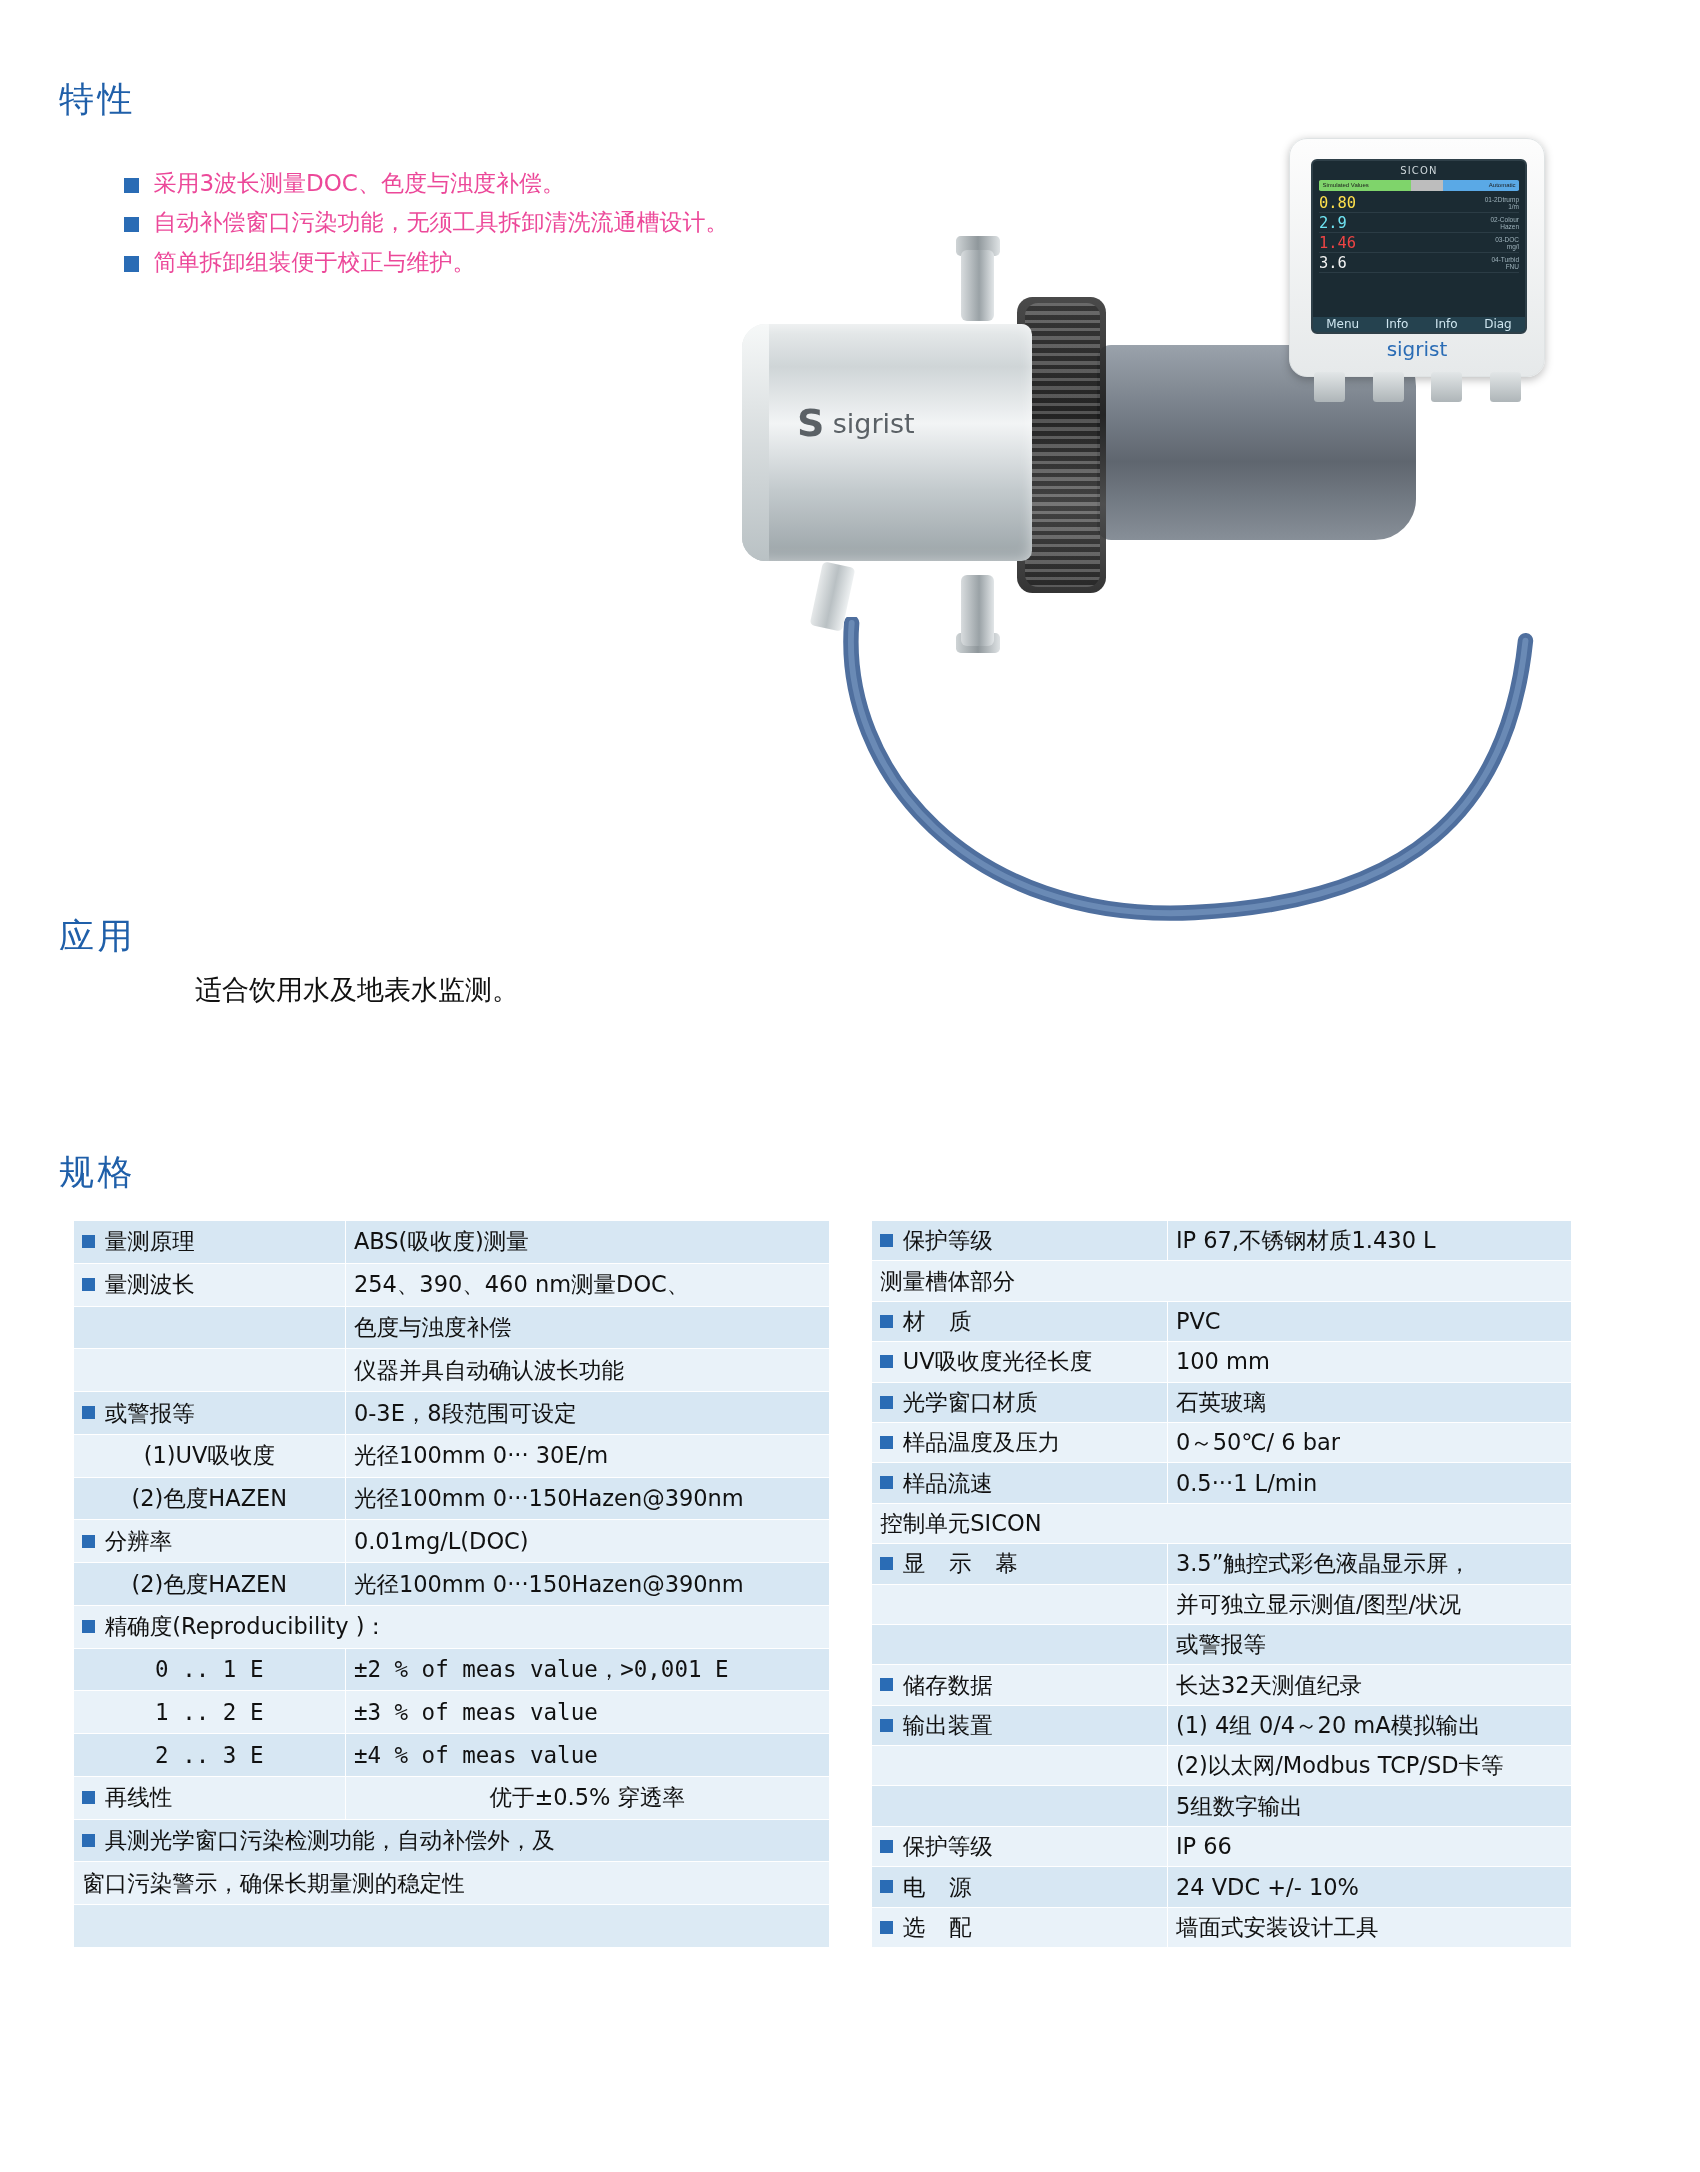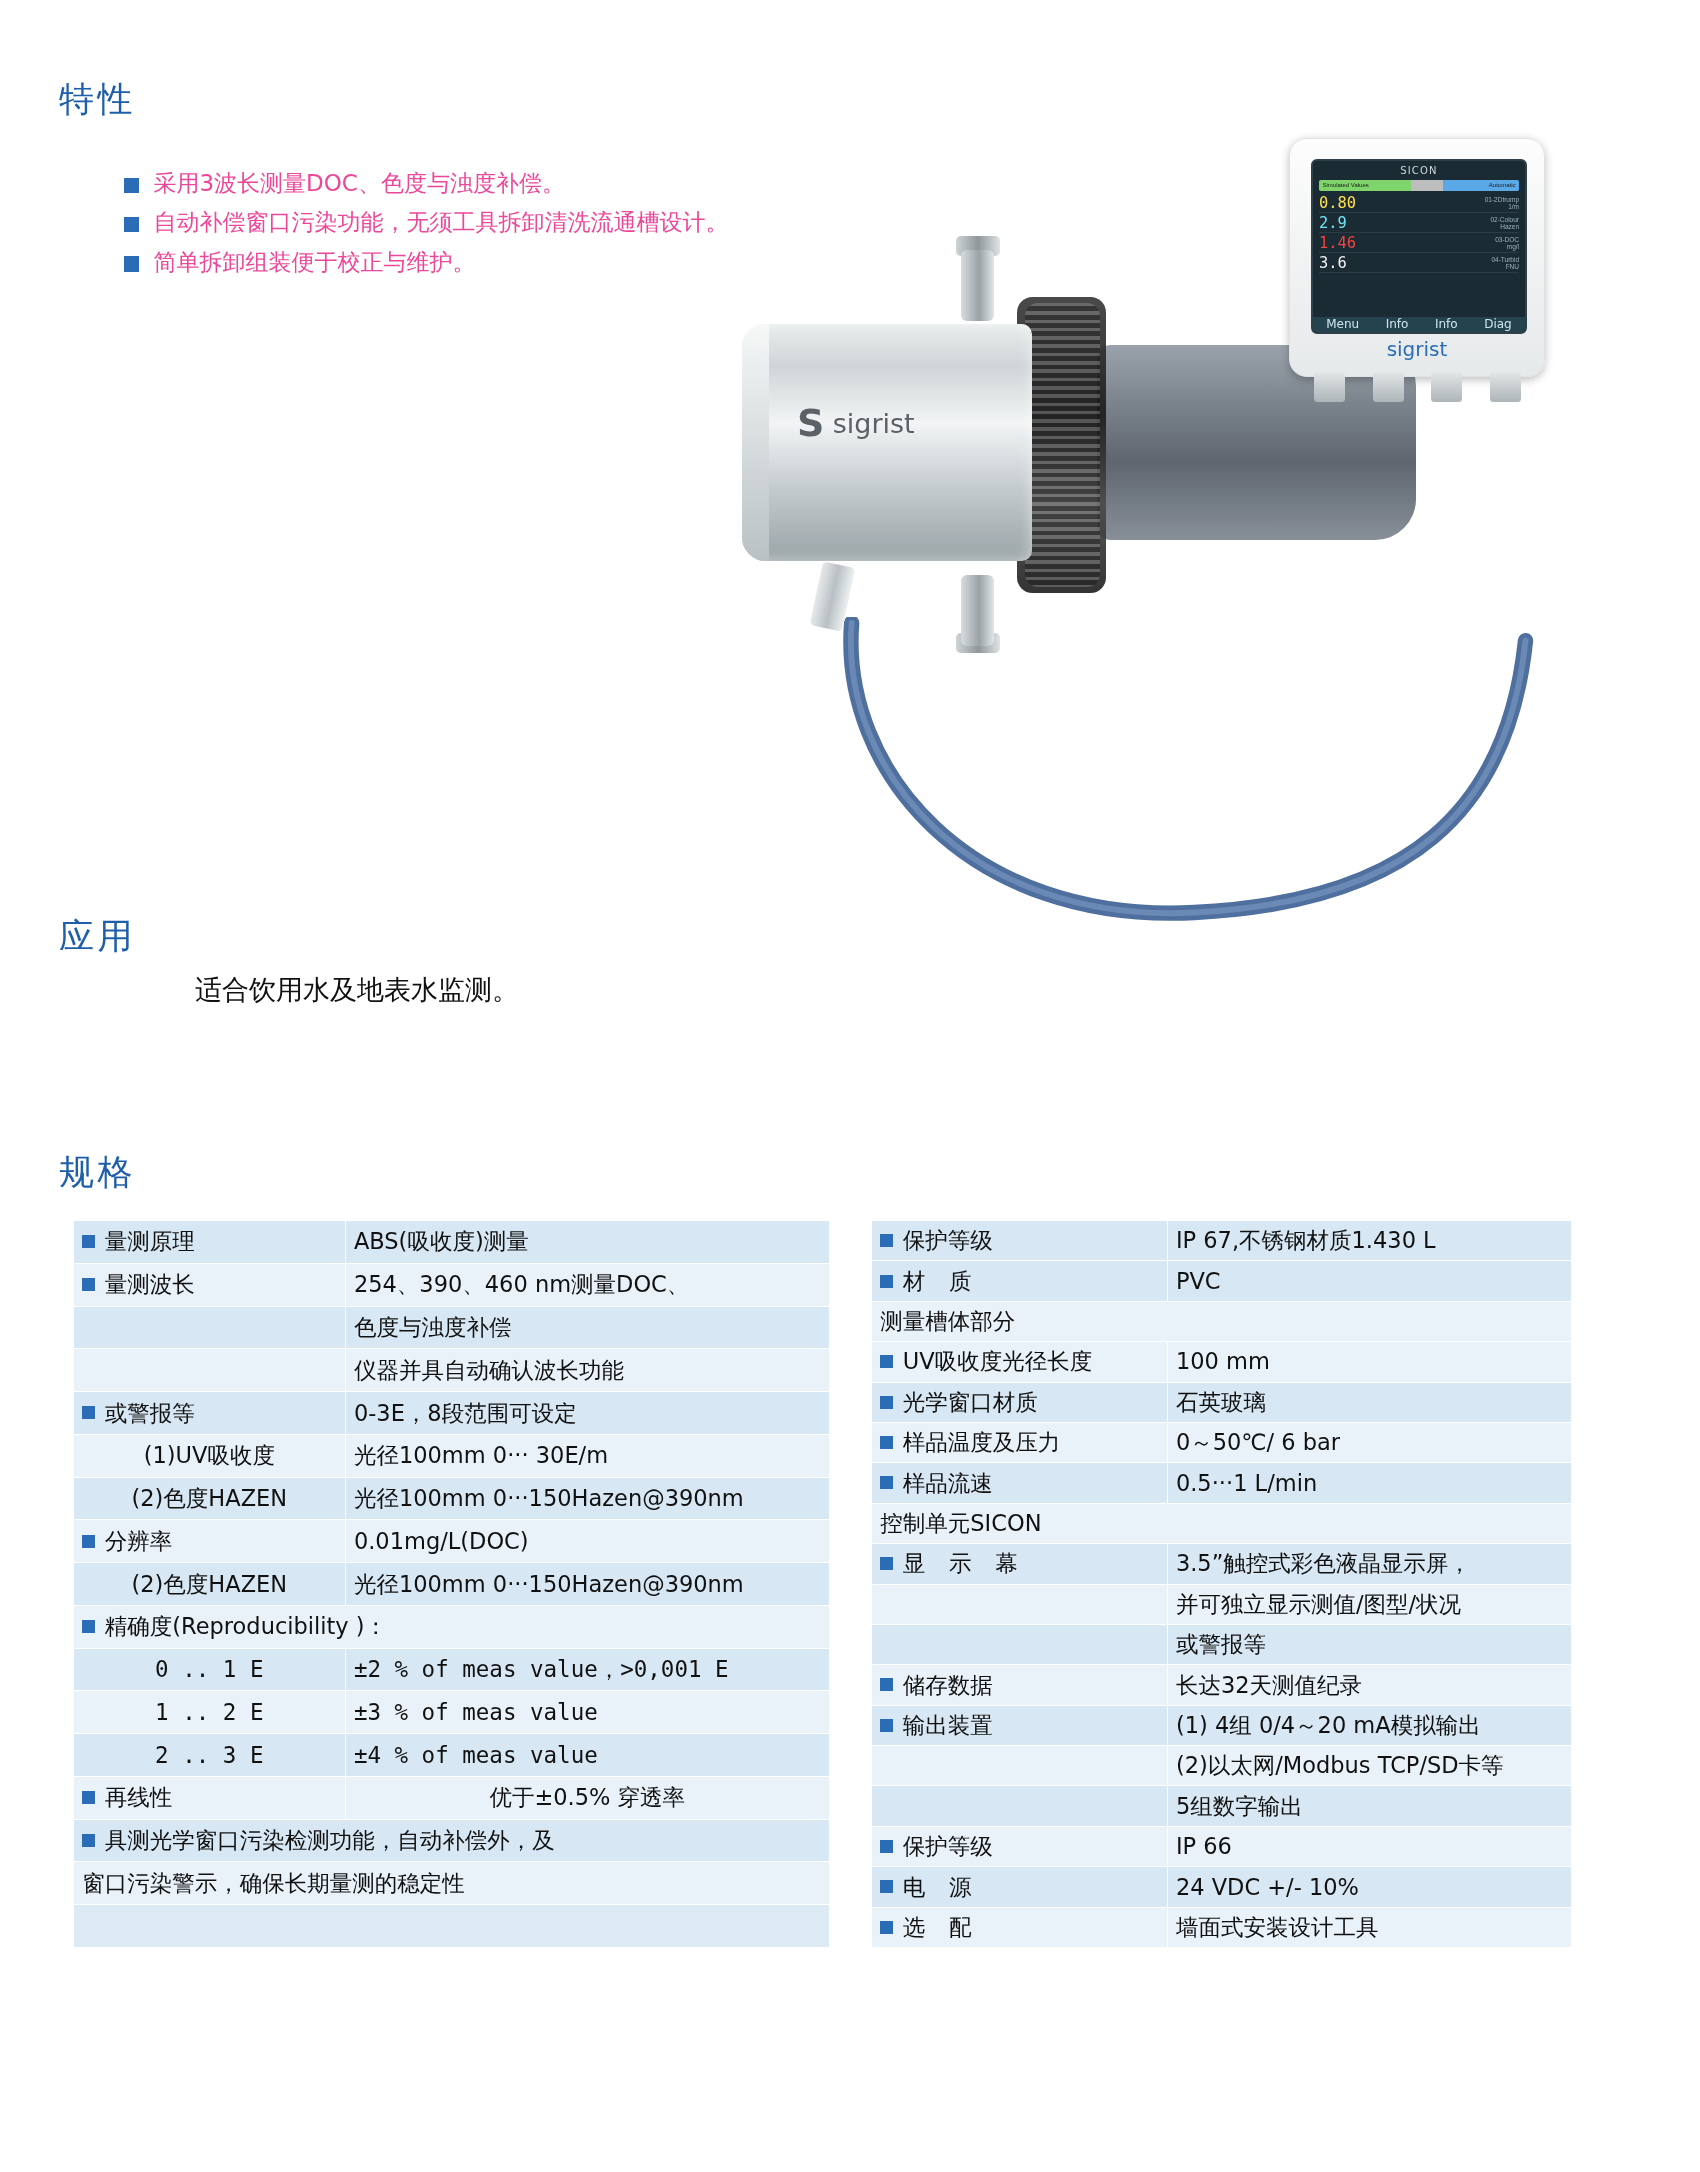--- a/index.html
+++ b/index.html
@@ -421,27 +421,27 @@
       </tbody>
     </table>
 
     <table class="spec">
       <tbody>
         <tr>
           <td class="label wide fill-a nowrap"><span class="sq"></span><span>保护等级</span></td>
           <td class="fill-a">IP 67,不锈钢材质1.430 L</td>
         </tr>
         <tr>
+          <td class="fill-b" colspan="2">测量槽体部分</td>
+        </tr>
+        <tr>
           <td class="label wide fill-a nowrap"><span class="sq"></span><span class="sp">材 质</span></td>
           <td class="fill-a">PVC</td>
         </tr>
         <tr>
-          <td class="fill-b" colspan="2">测量槽体部分</td>
-        </tr>
-        <tr>
           <td class="label wide fill-b nowrap"><span class="sq"></span><span>UV吸收度光径长度</span></td>
           <td class="fill-b">100 mm</td>
         </tr>
         <tr>
           <td class="label wide fill-a nowrap"><span class="sq"></span><span>光学窗口材质</span></td>
           <td class="fill-a">石英玻璃</td>
         </tr>
         <tr>
           <td class="label wide fill-b nowrap"><span class="sq"></span><span>样品温度及压力</span></td>
           <td class="fill-b">0～50℃/ 6 bar</td>

